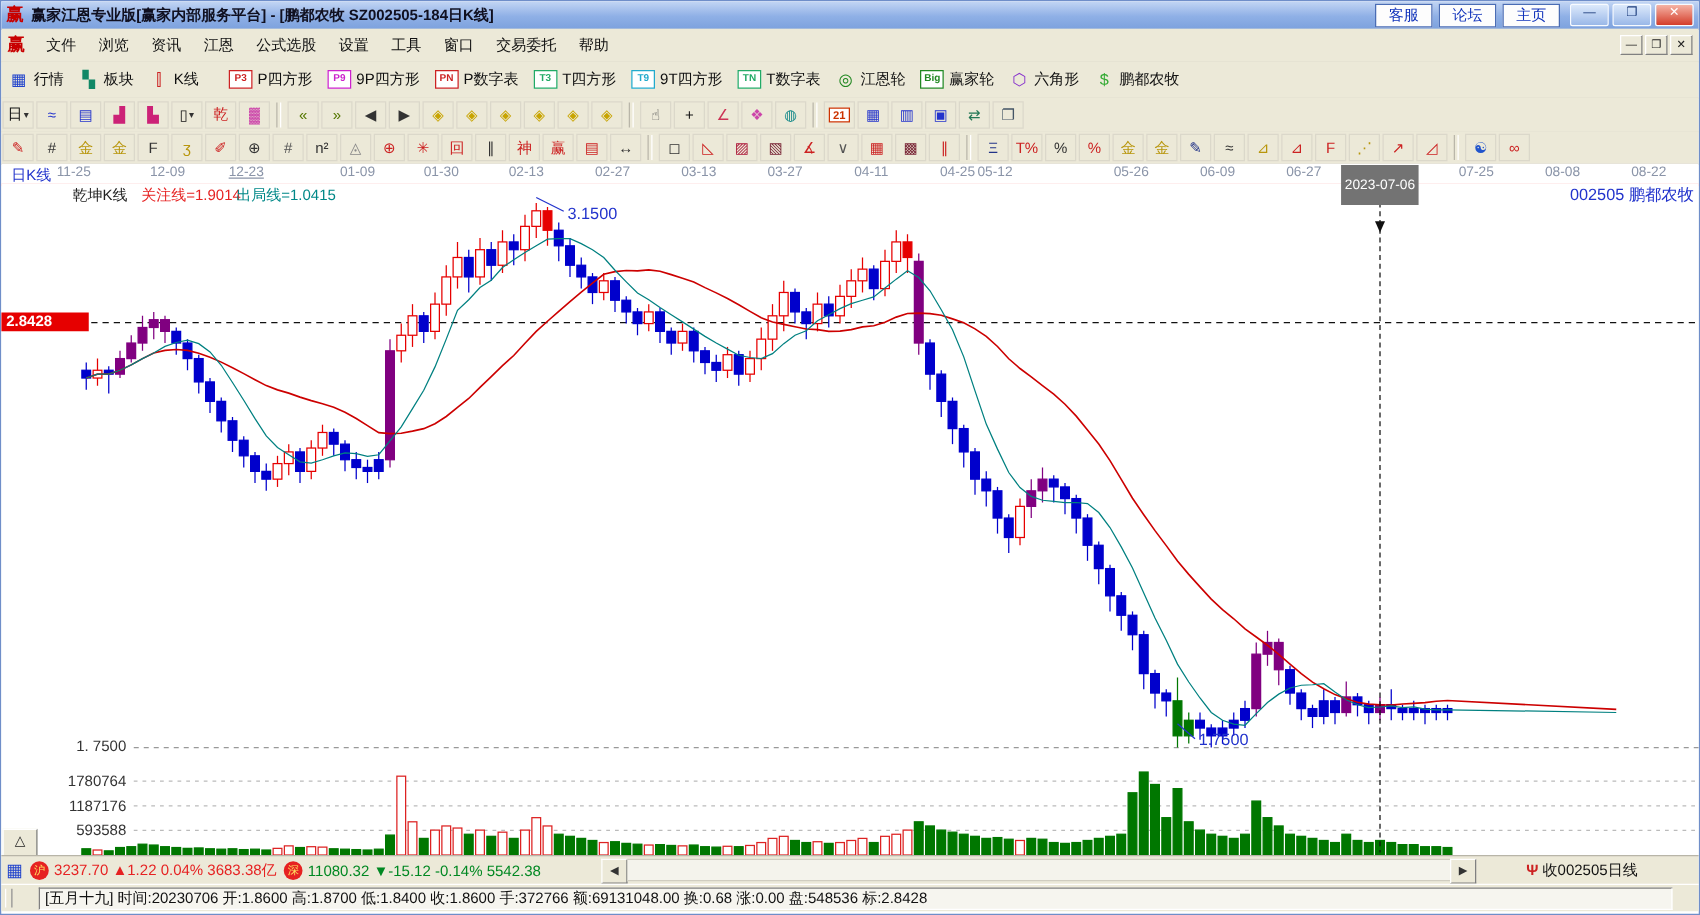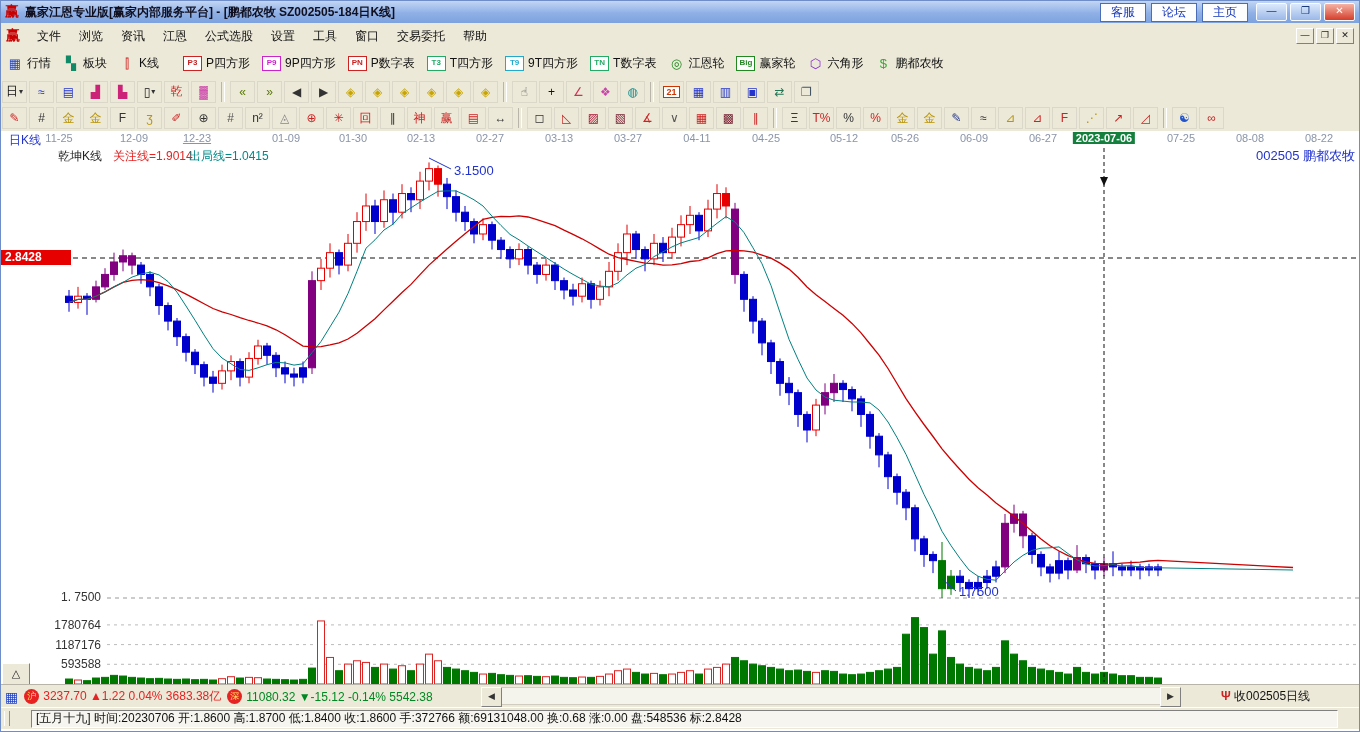--- a/index.html
+++ b/index.html
@@ -37,21 +37,21 @@
     text-align:center;border:1px solid;background:#fff;padding:0 1px;}
   .glyph16{display:inline-block;width:16px;text-align:center;font-size:13px;line-height:16px;}
   .tool{width:23px;height:20px;display:inline-flex;align-items:center;justify-content:center;
     border:1px solid #dbd8ca;background:#ece9d8;margin:0 1px;font-size:12px;}
   .tool .cal{border:1px solid #cc3300;color:#cc3300;font-size:9px;font-weight:bold;padding:0 2px;background:#fff;}
   .tsep{width:2px;height:20px;margin:0 4px;border-left:1px solid #b9b6a9;border-right:1px solid #fff;}
   .caret{font-size:8px;color:#333;margin-left:1px;}
   
   .datebar{left:0;top:130px;width:100%;height:16px;background:#fff;border-bottom:2px solid #fca5a5;}
   .dtick{position:absolute;top:1px;transform:translateX(-50%);color:#8a94a8;font-size:11px;white-space:nowrap;}
-  .dtick.sel{background:#15803d;color:#fff;padding:0 3px;z-index:3;font-weight:bold;}
+  .dtick.sel{background:#737373;color:#fff;padding:10px 3px;z-index:3;}
   
   .chartbg{left:0;top:146px;width:100%;height:537px;background:#fff;}
   .ovl{position:absolute;white-space:nowrap;z-index:4;}
   .price-flag{left:0;top:249px;width:70px;height:15px;background:#e60000;color:#fff;font-weight:bold;
     line-height:15px;padding-left:4px;box-sizing:border-box;}
   .axis-lbl{color:#333;text-align:right;width:76px;left:24px;}
   .blue-ann{color:#2233cc;font-size:13px;}
   .tri-btn{left:1px;top:662px;width:26px;height:20px;background:#ece9d8;border:1px solid;
     border-color:#fff #808080 #808080 #fff;text-align:center;line-height:18px;font-size:11px;color:#222;}
   
@@ -405,21 +405,21 @@
       <span class="dtick" style="left: 133px;">12-09</span>
       <span class="dtick" style="left: 196px; text-decoration: underline;">12-23</span>
       <span class="dtick" style="left: 285px;">01-09</span>
       <span class="dtick" style="left: 352px;">01-30</span>
       <span class="dtick" style="left: 420px;">02-13</span>
       <span class="dtick" style="left: 489px;">02-27</span>
       <span class="dtick" style="left: 558px;">03-13</span>
       <span class="dtick" style="left: 627px;">03-27</span>
       <span class="dtick" style="left: 696px;">04-11</span>
       <span class="dtick" style="left: 765px;">04-25</span>
-      <span class="dtick" style="left: 835px; padding-left: 16px;">05-12</span>
+      <span class="dtick" style="left: 787px; padding-left: 16px;">05-12</span>
       <span class="dtick" style="left: 904px;">05-26</span>
       <span class="dtick" style="left: 973px;">06-09</span>
       <span class="dtick" style="left: 1042px;">06-27</span>
       <span class="dtick sel" style="left: 1103px;">2023-07-06</span>
       <span class="dtick" style="left: 1180px;">07-25</span>
       <span class="dtick" style="left: 1249px;">08-08</span>
       <span class="dtick" style="left: 1318px;">08-22</span>
     </div>
 
   <div class="abs chartbg"></div>

